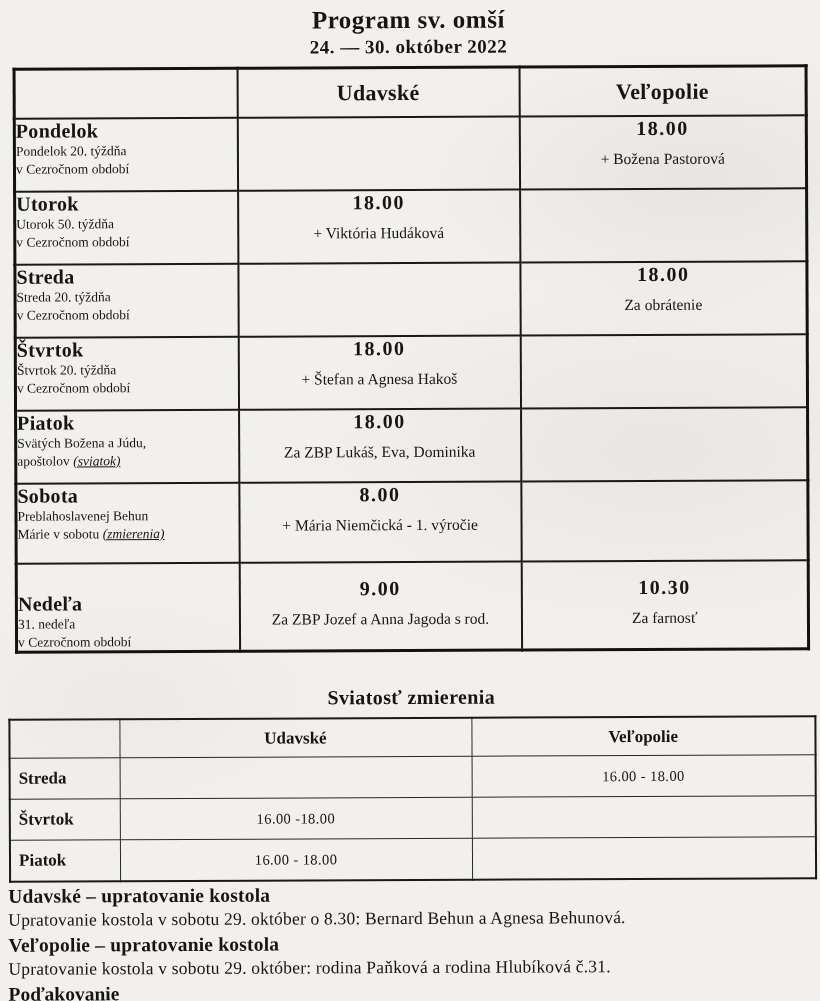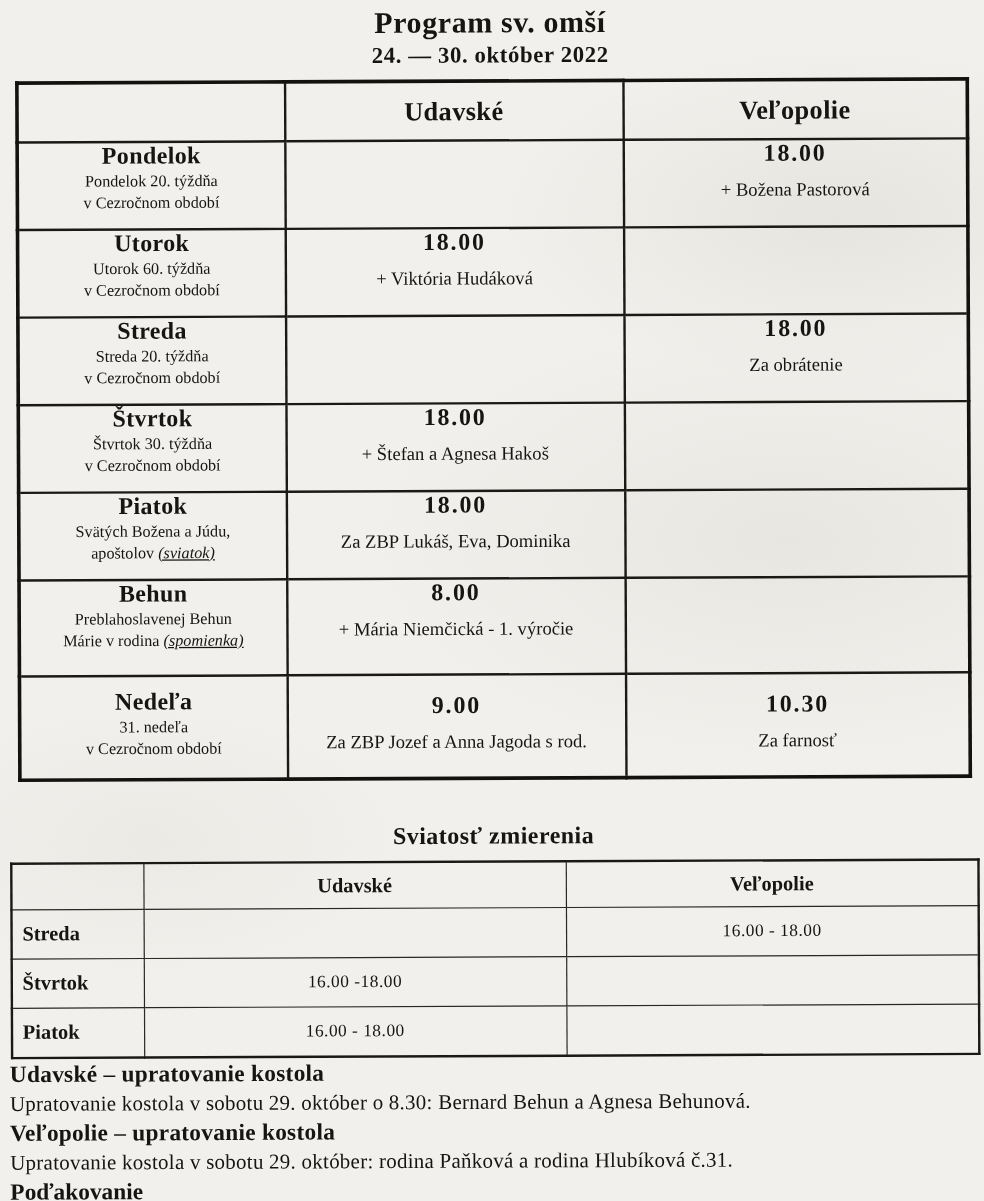--- a/index.html
+++ b/index.html
@@ -18,21 +18,21 @@
   .title{position:absolute;left:0;top:6px;width:820px;text-align:center;
     font-size:25px;font-weight:bold;letter-spacing:0.5px;}
   .subtitle{position:absolute;left:0;top:36px;width:820px;text-align:center;
     font-size:19px;font-weight:bold;letter-spacing:0.5px;}
 
   table{border-collapse:collapse;table-layout:fixed;}
   .mass{position:absolute;left:14px;top:66px;width:792px;border:3px solid #141210;}
   .mass td,.mass th{border:2px solid #1b1916;padding:0;vertical-align:top;overflow:hidden;}
   .mass th{height:47px;vertical-align:middle;font-size:22px;font-weight:bold;letter-spacing:0.3px;}
 
-  .daycell{text-align:center;padding-top:5px;}
+  .daycell{padding-top:5px;}
   .dayname{font-size:20px;font-weight:bold;letter-spacing:0.3px;line-height:1.15;}
   .daynote{font-size:13.5px;line-height:1.3;}
   .daynote .it{font-style:italic;text-decoration:underline;}
 
   .timecell{text-align:center;padding-top:9px;}
   .time{font-size:20px;font-weight:bold;letter-spacing:1.5px;line-height:1.1;}
   .intent{font-size:15.5px;margin-top:11px;line-height:1.15;}
 
   .sv-title{position:absolute;left:0;top:686px;width:820px;text-align:center;
     font-size:20px;font-weight:bold;letter-spacing:0.4px;}
@@ -82,21 +82,21 @@
       </td>
       <td class="timecell">
         <div class="time">18.00</div>
         <div class="intent">+ Božena Pastorová</div>
       </td>
     </tr>
 
     <tr style="height:73px">
       <td class="daycell">
         <div class="dayname">Utorok</div>
-        <div class="daynote"><span>Utorok 60. týždňa</span><br>
+        <div class="daynote"><span>Utorok 50. týždňa</span><br>
           <span>v Cezročnom období</span><span class="it"></span></div>
       </td>
       <td class="timecell">
         <div class="time">18.00</div>
         <div class="intent">+ Viktória Hudáková</div>
       </td>
       <td class="timecell">
         <div class="time"></div>
         <div class="intent"></div>
       </td>
@@ -114,21 +114,21 @@
       </td>
       <td class="timecell">
         <div class="time">18.00</div>
         <div class="intent">Za obrátenie</div>
       </td>
     </tr>
 
     <tr style="height:73px">
       <td class="daycell">
         <div class="dayname">Štvrtok</div>
-        <div class="daynote"><span>Štvrtok 30. týždňa</span><br>
+        <div class="daynote"><span>Štvrtok 20. týždňa</span><br>
           <span>v Cezročnom období</span><span class="it"></span></div>
       </td>
       <td class="timecell">
         <div class="time">18.00</div>
         <div class="intent">+ Štefan a Agnesa Hakoš</div>
       </td>
       <td class="timecell">
         <div class="time"></div>
         <div class="intent"></div>
       </td>
@@ -145,36 +145,36 @@
         <div class="intent">Za ZBP Lukáš, Eva, Dominika</div>
       </td>
       <td class="timecell">
         <div class="time"></div>
         <div class="intent"></div>
       </td>
     </tr>
 
     <tr style="height:80px">
       <td class="daycell">
-        <div class="dayname">Behun</div>
+        <div class="dayname">Sobota</div>
         <div class="daynote"><span>Preblahoslavenej Behun</span><br>
-          <span>Márie v rodina </span><span class="it">(spomienka)</span></div>
+          <span>Márie v sobotu </span><span class="it">(zmierenia)</span></div>
       </td>
       <td class="timecell">
         <div class="time">8.00</div>
         <div class="intent">+ Mária Niemčická - 1. výročie</div>
       </td>
       <td class="timecell">
         <div class="time"></div>
         <div class="intent"></div>
       </td>
     </tr>
 
     <tr style="height:86px">
-      <td class="daycell" style="padding-top:10px">
+      <td class="daycell" style="padding-top:28px">
         <div class="dayname">Nedeľa</div>
         <div class="daynote"><span>31. nedeľa</span><br>
           <span>v Cezročnom období</span><span class="it"></span></div>
       </td>
       <td class="timecell" style="padding-top:14px">
         <div class="time">9.00</div>
         <div class="intent">Za ZBP Jozef a Anna Jagoda s rod.</div>
       </td>
       <td class="timecell" style="padding-top:14px">
         <div class="time">10.30</div>

